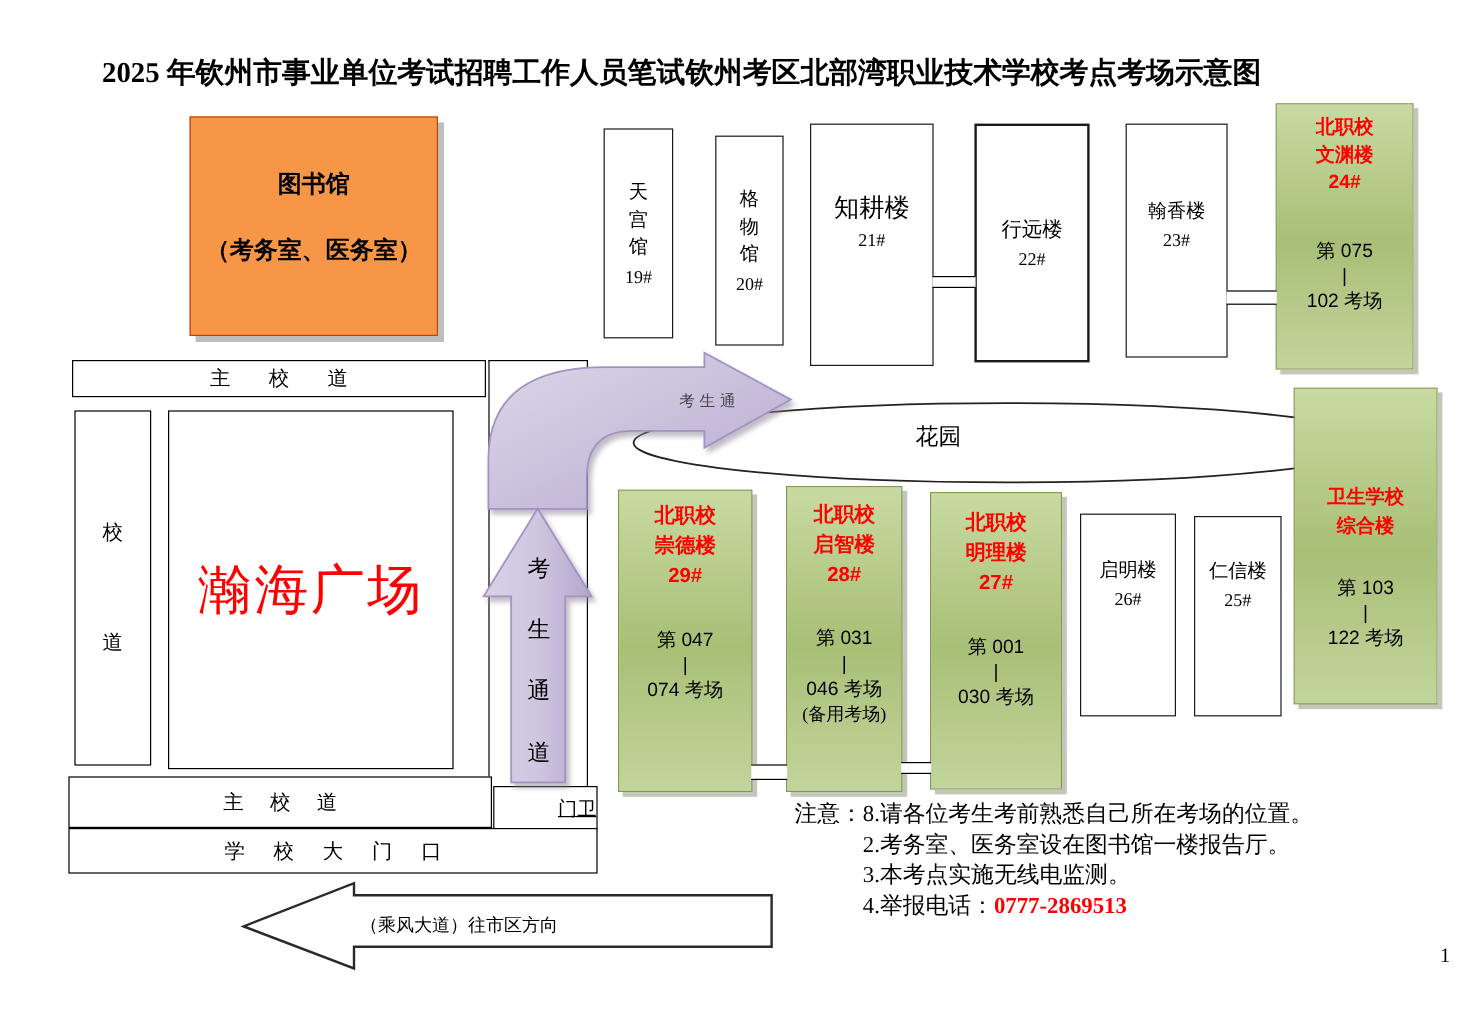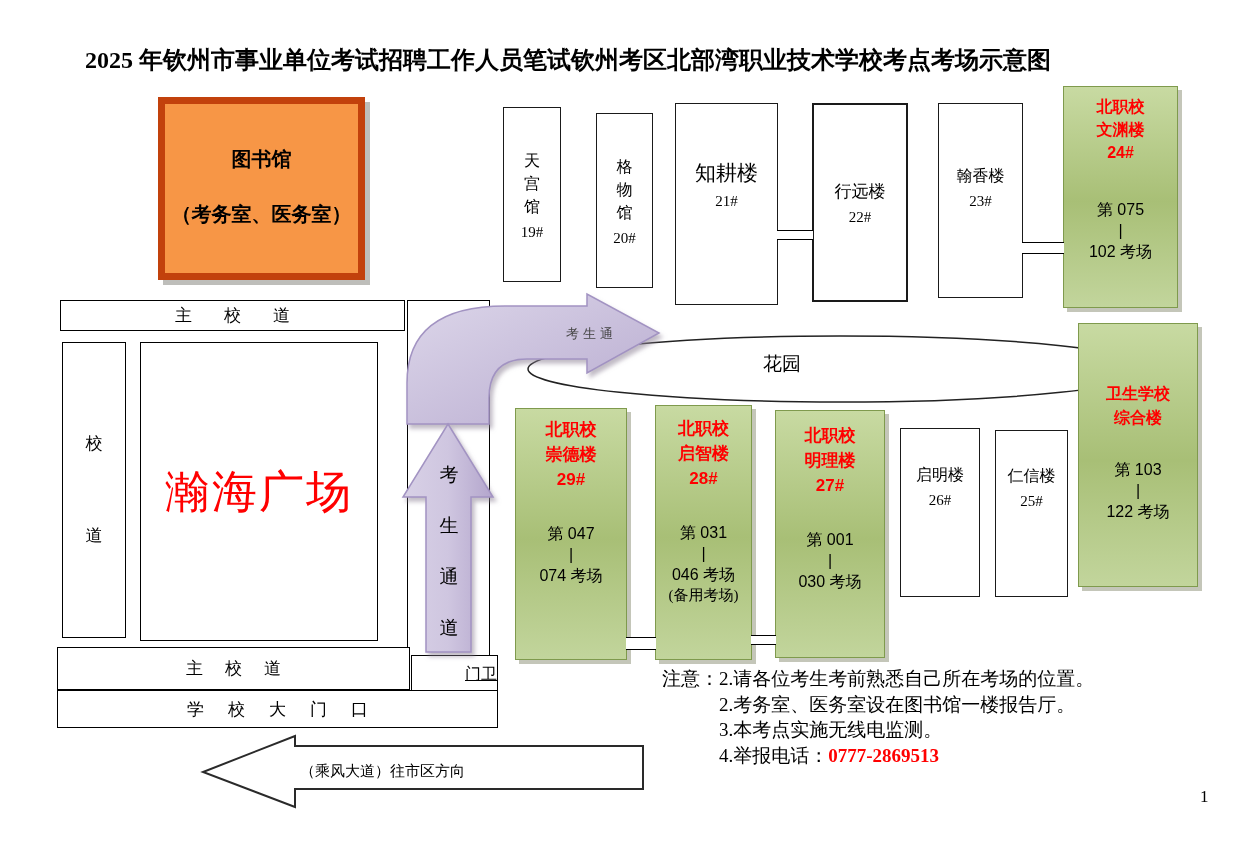--- a/index.html
+++ b/index.html
@@ -4,21 +4,21 @@
 <style>
   html,body{margin:0;padding:0;background:#ffffff;}
   body{font-family:"Liberation Sans","DejaVu Sans",sans-serif;color:#000;}
   .stage{position:relative;width:1233px;height:842px;background:#fff;overflow:hidden;}
 
   .title{position:absolute;left:85px;top:44px;white-space:nowrap;font-size:24px;font-weight:bold;z-index:6;}
   .title .t1{font-family:"Liberation Serif","DejaVu Serif",serif;}
   .title .t2{font-family:"Liberation Sans","DejaVu Sans",sans-serif;}
 
   .library{position:absolute;left:158px;top:97px;width:207px;height:183px;background:#f79646;
-    border:7px solid #c2410c;box-shadow:5px 5px 0 rgba(125,125,118,.5);z-index:2;
+    border:1px solid #c2410c;box-shadow:5px 5px 0 rgba(125,125,118,.5);z-index:2;
     display:flex;flex-direction:column;align-items:center;padding-top:42px;box-sizing:border-box;
     font-weight:bold;font-size:20px;font-family:"Liberation Serif","DejaVu Serif",serif;}
   .library .sub{margin-top:28px;}
 
   .bldg{position:absolute;background:#fff;border:1.5px solid #1a1a1a;box-sizing:border-box;
     display:flex;flex-direction:column;align-items:center;justify-content:center;
     font-family:"Liberation Serif","DejaVu Serif",serif;font-size:16px;z-index:1;text-align:center;}
   .bldg .no{margin-top:6px;font-size:15px;}
   .vname{width:1.15em;word-break:break-all;line-height:23px;text-align:center;}
 
@@ -176,21 +176,21 @@
 
   <div class="bldg" style="left:900px;top:428px;width:80px;height:169px;padding-bottom:52px;">
     <div>启明楼</div>
     <div class="no">26#</div>
   </div>
   <div class="bldg" style="left:995px;top:430px;width:73px;height:167px;padding-bottom:52px;">
     <div>仁信楼</div>
     <div class="no">25#</div>
   </div>
 
-  <div class="gbox" style="left:1078px;top:323px;width:120px;height:264px;padding-top:58px;">
+  <div class="gbox" style="left:1078px;top:323px;width:120px;height:264px;padding-top:79px;">
     <div class="g-school" style="font-size:16px;line-height:24px;">卫生学校</div>
     <div class="g-name" style="font-size:16px;line-height:24px;">综合楼</div>
     <div class="g-range" style="margin-top:28px;">
       <div>第 103</div>
       <div class="g-sep">|</div>
       <div>122 考场</div>
     </div>
   </div>
 
   <svg class="svg-arrows" width="1233" height="842" viewBox="0 0 1233 842">
@@ -217,21 +217,21 @@
   </svg>
 
   <div class="garden-label">花园</div>
   <div class="ksd-label">考生通</div>
   <div class="corridor-chars">考生通道</div>
   <div class="direction-label">（乘风大道）往市区方向</div>
 
   <div class="notes">
     <div>注意：</div>
     <div>
-      <div>2.请各位考生考前熟悉自己所在考场的位置。</div>
+      <div>8.请各位考生考前熟悉自己所在考场的位置。</div>
       <div>2.考务室、医务室设在图书馆一楼报告厅。</div>
       <div>3.本考点实施无线电监测。</div>
       <div>
         <span>4.举报电话：</span><span class="phone">0777-2869513</span>
       </div>
     </div>
   </div>
 
   <div class="pageno">1</div>
 

